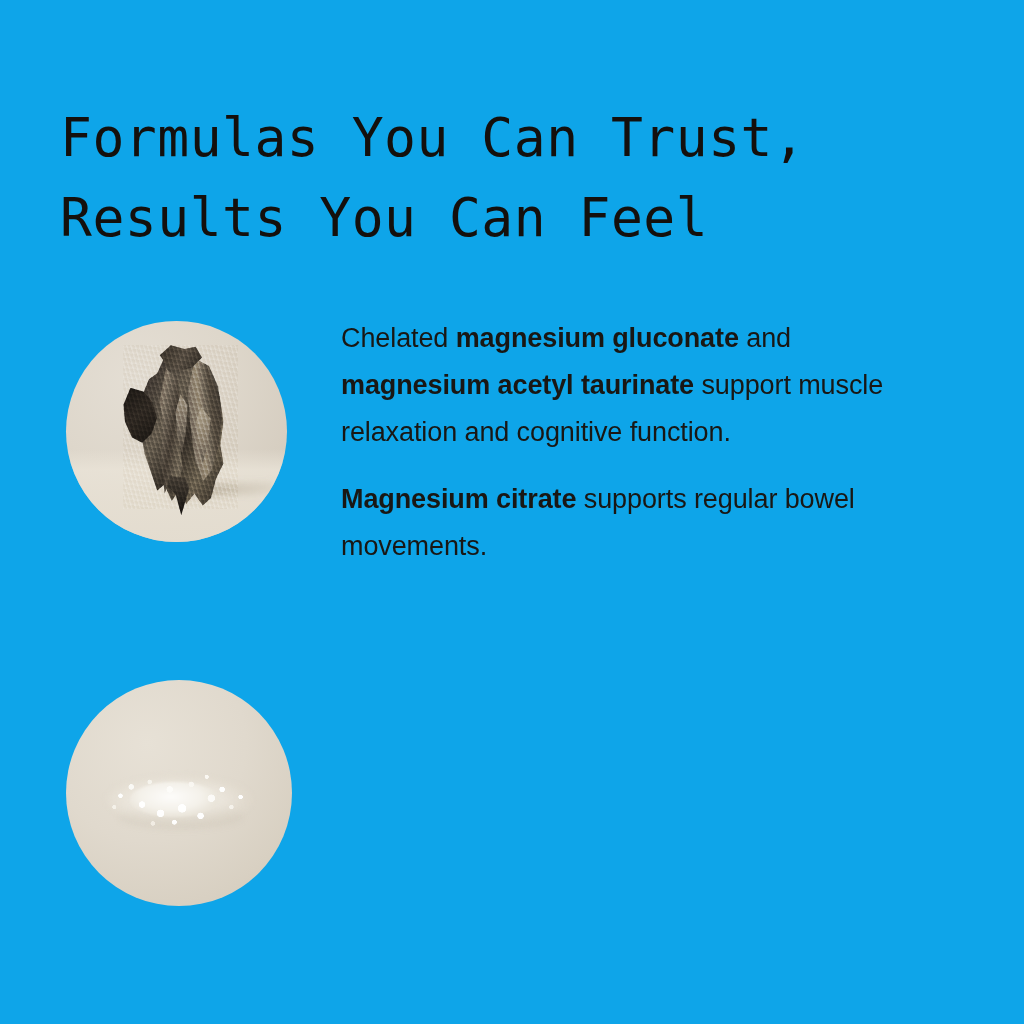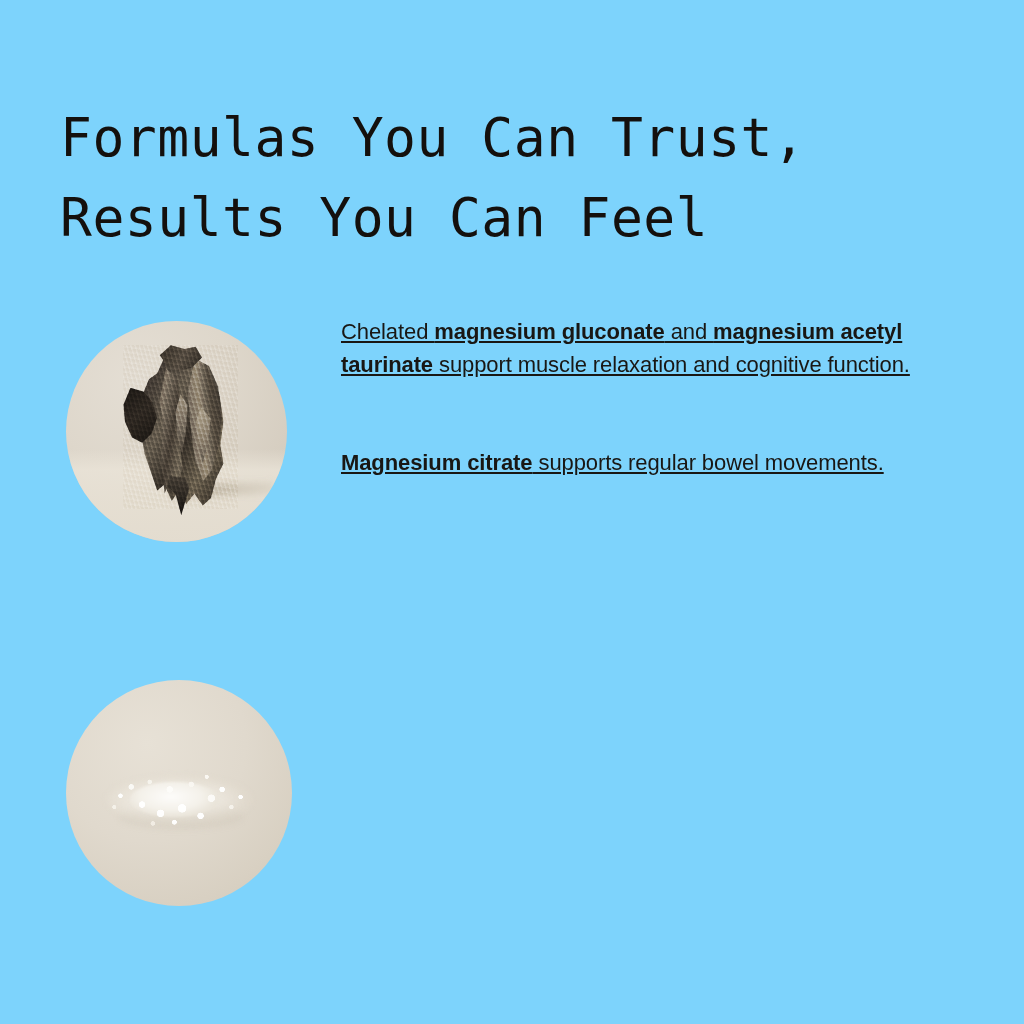--- a/index.html
+++ b/index.html
@@ -13,21 +13,21 @@
     overflow: hidden;
     background: #f7f5ef;
     font-family: "Liberation Sans", sans-serif;
     -webkit-font-smoothing: antialiased;
   }
 
   .slide {
     position: relative;
     width: 1024px;
     height: 1024px;
-    background: #7dd3fc;
+    background: #0ea5e9;
   }
 
   
   .headline {
     position: absolute;
     left: 60px;
     top: 62px;
     width: 920px;
     font-family: "DejaVu Sans Mono", "Liberation Mono", monospace;
     font-size: 53px;
@@ -212,29 +212,28 @@
   }
 
   
   .copy {
     position: absolute;
     left: 341px;
     top: 315px;
     width: 600px;
   }
   .para {
-    font-size: 22px;
-    line-height: 33px;
+    font-size: 27px;
+    line-height: 47px;
     color: #191714;
     letter-spacing: -0.1px;
     margin: 0;
-    text-decoration: underline;
   }
   .para + .para {
-    margin-top: 65px;
+    margin-top: 20px;
   }
   .para strong {
     font-weight: 700;
   }
 </style>
 </head>
 <body>
 
 <div class="slide">
 

